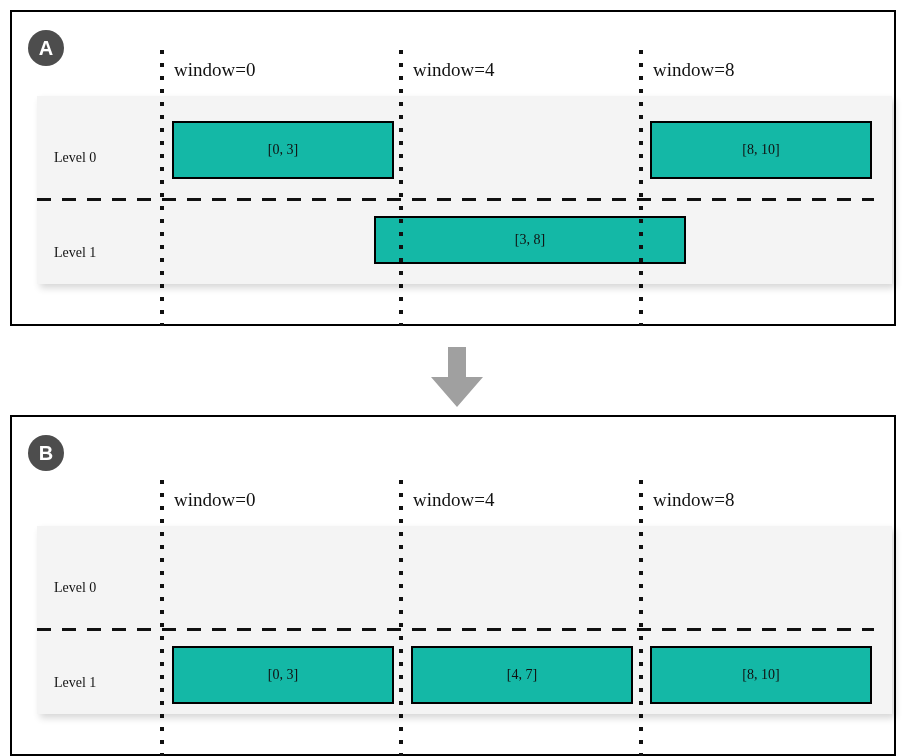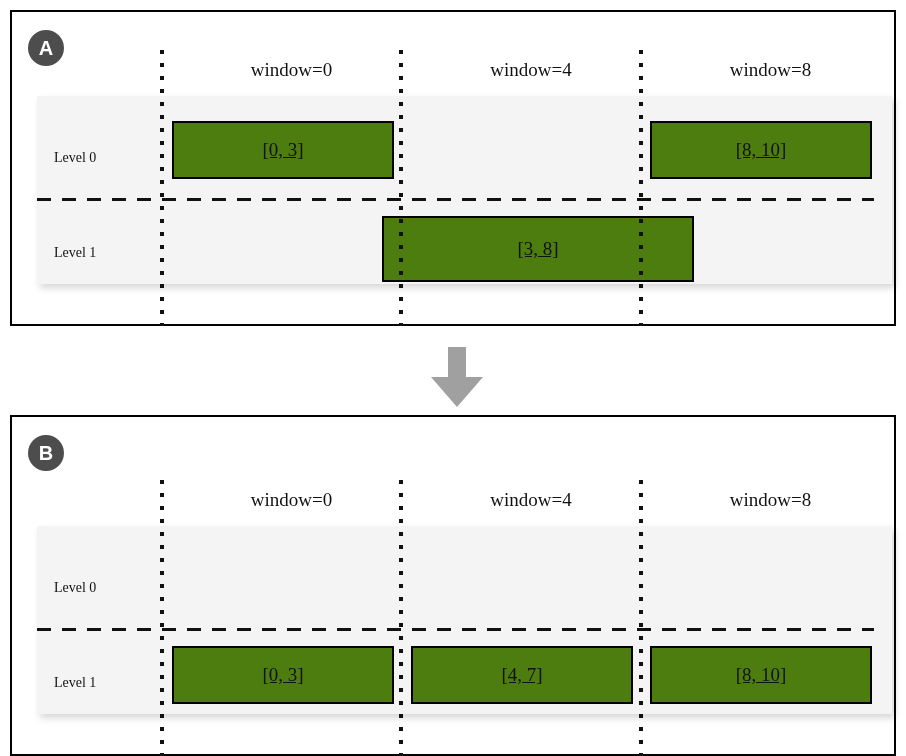--- a/index.html
+++ b/index.html
@@ -92,36 +92,34 @@
     width: 110px;
     text-align: left;
     line-height: 1;
   }
 
   
   .col-header {
     position: absolute;
     font-size: 19px;
     color: #111111;
-    text-align: center;
     line-height: 1;
   }
 
   
   .interval-box {
     position: absolute;
     border: 2.5px solid #000000;
-    background: #4d7c0f;
+    background: #14b8a6;
     box-sizing: border-box;
     display: flex;
     align-items: center;
     justify-content: center;
-    font-size: 19px;
-    color: #111111;
-    text-decoration: underline;
+    font-size: 14px;
+    color: #111111;
   }
 
   
   .arrow-wrap {
     position: absolute;
     left: 425px;
     top: 345px;
     width: 64px;
     height: 64px;
   }
@@ -153,21 +151,21 @@
     <div class="col-header" style="left:641px; top:48px; width:235px;">window=8</div>
 
     <div class="row-label" style="top:139px;">Level 0</div>
     <div class="row-label" style="top:234px;">Level 1</div>
 
     <div class="level-divider" style="top:186px;"></div>
 
     <div class="interval-box" style="left:160px; top:109px; width:222px; height:58px;">[0, 3]</div>
     <div class="interval-box" style="left:638px; top:109px; width:222px; height:58px;">[8, 10]</div>
 
-    <div class="interval-box" style="left:370px; top:204px; width:312px; height:66px;">[3, 8]</div>
+    <div class="interval-box" style="left:362px; top:204px; width:312px; height:48px;">[3, 8]</div>
 
     <div class="guide" style="left:148px; top:38px; height:276px;"></div>
     <div class="guide" style="left:387px; top:38px; height:276px;"></div>
     <div class="guide" style="left:627px; top:38px; height:276px;"></div>
 
   </div>
 
   <div class="arrow-wrap">
     <svg width="64" height="64" viewBox="0 0 64 64" aria-hidden="true">
       <polygon points="23,2 41,2 41,32 58,32 32,62 6,32 23,32" fill="#a0a0a0"></polygon>

